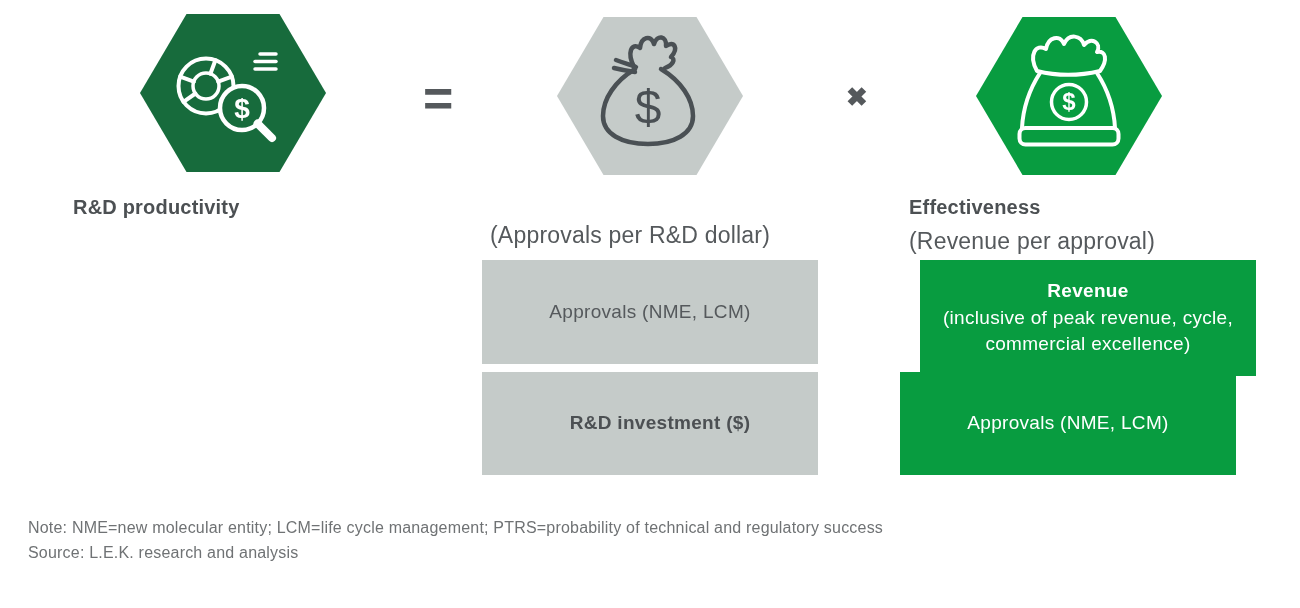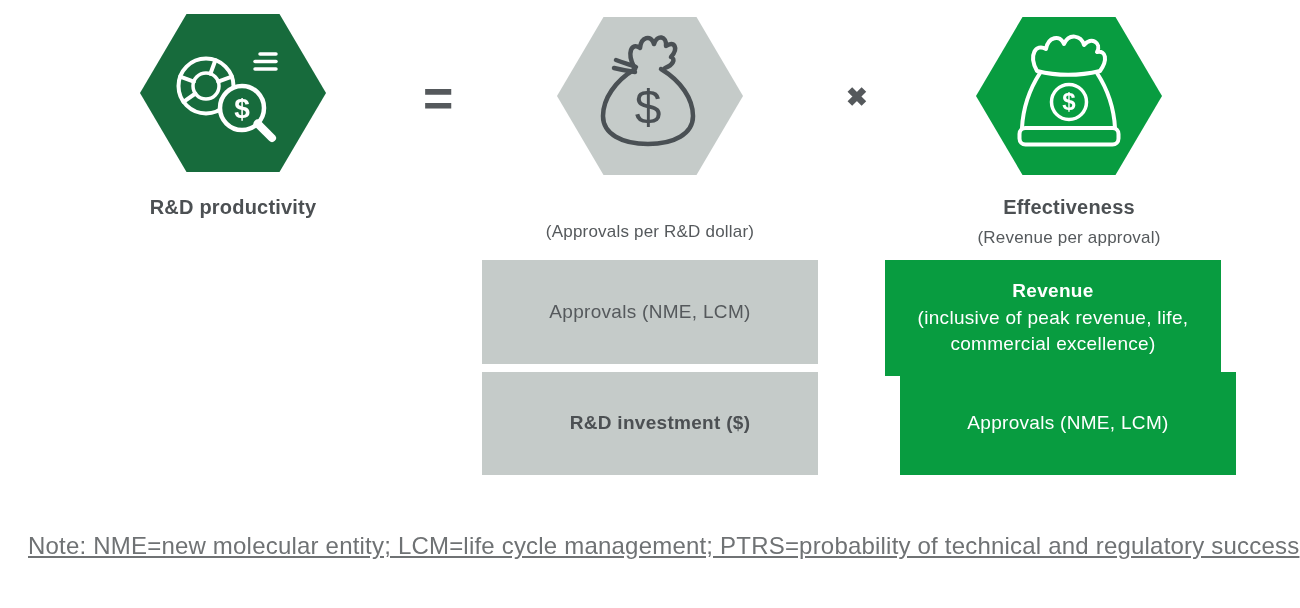--- a/index.html
+++ b/index.html
@@ -15,35 +15,34 @@
   }
 
   .hex { position: absolute; }
   .hex1 { left: 140px; top: 14px; }
   .hex2 { left: 557px; top: 17px; }
   .hex3 { left: 976px; top: 17px; }
 
   .label {
     position: absolute;
     width: 320px;
-    text-align: center;
+    text-align: left;
     font-size: 20px;
     font-weight: bold;
     letter-spacing: 0.2px;
     color: var(--text-dark, #4C5053);
   }
   .label1 { left: 73px;  top: 196px; }
   .label2 { left: 490px; top: 196px; }
   .label3 { left: 909px; top: 196px; }
 
   .sublabel {
     position: absolute;
     width: 320px;
-    text-align: center;
-    font-size: 17px;
+    font-size: 23px;
     letter-spacing: 0.2px;
     color: var(--text-gray, #55595C);
   }
   .sublabel2 { left: 490px; top: 222px; }
   .sublabel3 { left: 909px; top: 228px; }
 
   .op {
     position: absolute;
     color: var(--text-gray, #54575A);
     font-weight: bold;
@@ -64,32 +63,31 @@
     letter-spacing: 0.3px;
     padding: 0 15px;
   }
   .gray-box  { background: var(--light-gray, #C5CBC9); color: var(--text-gray, #55595C); }
   .green-box { background: var(--lek-green, #089C40); color: #fff; }
   .box-title { font-weight: bold; }
   .gray-box .box-title { color: var(--text-dark, #4C5053); }
 
   .box-e1 { left: 482px; top: 260px; width: 336px; height: 104px; }
   .box-e2 { left: 482px; top: 372px; width: 336px; height: 103px; padding-left: 35px; }
-  .box-f1 { left: 885px; top: 260px; width: 336px; height: 116px; }
+  .box-f1 { left: 920px; top: 260px; width: 336px; height: 116px; }
   .box-f2 { left: 900px; top: 372px; width: 336px; height: 103px; }
 
   .footer {
     position: absolute;
     left: 28px;
-    top: 533px;
-    font-size: 24px;
+    top: 515px;
+    font-size: 16px;
     line-height: 25px;
     letter-spacing: 0.2px;
     color: var(--note-gray, #6F7274);
-    text-decoration: underline;
   }
 </style>
 </head>
 <body>
 
 <div class="canvas">
 
   <svg class="hex hex1" width="186" height="158" viewBox="0 0 186 158">
     <polygon points="0,79 46.5,0 139.5,0 186,79 139.5,158 46.5,158" fill="var(--dark-green, #176B3C)"></polygon>
     <g stroke="#fff" fill="none" stroke-width="4" stroke-linecap="round">
@@ -141,23 +139,24 @@
 
   <div class="box gray-box box-e1">
     <div class="box-body">Approvals (NME, LCM)</div>
   </div>
   <div class="box gray-box box-e2">
     <div class="box-title">R&amp;D investment ($)</div>
   </div>
 
   <div class="box green-box box-f1">
     <div class="box-title">Revenue</div>
-    <div class="box-body">(inclusive of peak revenue, life, commercial excellence)</div>
+    <div class="box-body">(inclusive of peak revenue, cycle, commercial excellence)</div>
   </div>
   <div class="box green-box box-f2">
     <div class="box-body">Approvals (NME, LCM)</div>
   </div>
 
   <div class="footer">
     <div>Note: NME=new molecular entity; LCM=life cycle management; PTRS=probability of technical and regulatory success</div>
+    <div>Source: L.E.K. research and analysis</div>
   </div>
 
 </div>
 
 </body></html>

